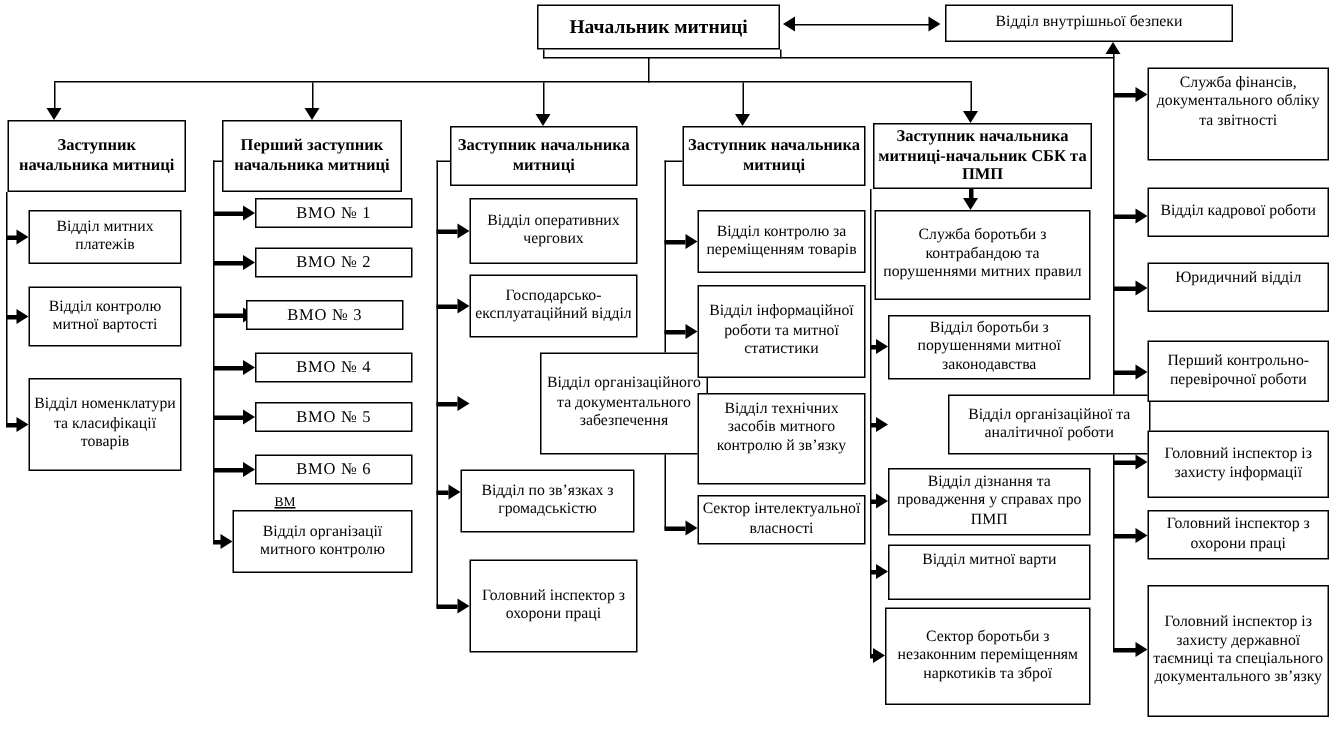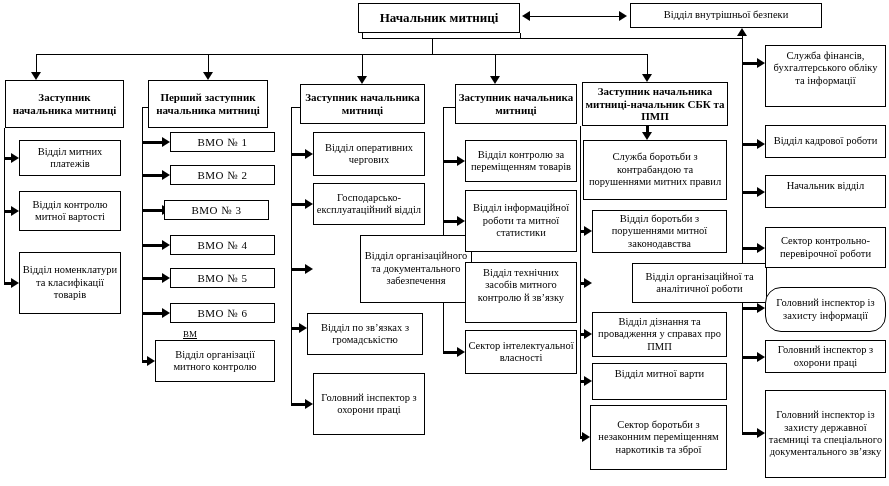--- a/index.html
+++ b/index.html
@@ -51,32 +51,32 @@
       <div class="box vmo" style="left: 170px; top: 303px; width: 105px; height: 20px;">ВМО № 6</div>
       <div class="box" style="left: 155px; top: 340px; width: 120px; height: 42px;">Відділ організації митного контролю</div>
       <div class="box" style="left: 313px; top: 132px; width: 112px; height: 44px;">Відділ оперативних чергових</div>
       <div class="box" style="left: 313px; top: 183px; width: 112px; height: 42px;">Господарсько-експлуатаційний відділ</div>
       <div class="box" style="left: 313px; top: 235px; width: 112px; height: 68px; margin-left: 47px;">Відділ організаційного та документального забезпечення</div>
       <div class="box" style="left: 307px; top: 313px; width: 116px; height: 42px;">Відділ по зв’язках з громадськістю</div>
       <div class="box" style="left: 313px; top: 373px; width: 112px; height: 62px;">Головний інспектор з охорони праці</div>
       <div class="box" style="left: 465px; top: 140px; width: 112px; height: 42px;">Відділ контролю за переміщенням товарів</div>
       <div class="box" style="left: 465px; top: 190px; width: 112px; height: 62px;">Відділ інформаційної роботи та митної статистики</div>
       <div class="box top" style="left: 465px; top: 262px; width: 112px; height: 61px;">Відділ технічних засобів митного контролю й зв’язку</div>
-      <div class="box" style="left: 465px; top: 330px; width: 112px; height: 44px;">Сектор інтелектуальної власності</div>
+      <div class="box" style="left: 465px; top: 330px; width: 112px; height: 33px;">Сектор інтелектуальної власності</div>
       <div class="box" style="left: 583px; top: 140px; width: 144px; height: 60px;">Служба боротьби з контрабандою та порушеннями митних правил</div>
       <div class="box" style="left: 592px; top: 210px; width: 135px; height: 43px;">Відділ боротьби з порушеннями митної законодавства</div>
       <div class="box" style="left: 592px; top: 263px; width: 135px; height: 40px; margin-left: 40px;">Відділ організаційної та аналітичної роботи</div>
       <div class="box" style="left: 592px; top: 312px; width: 135px; height: 45px;">Відділ дізнання та провадження у справах про ПМП</div>
       <div class="box top" style="left: 592px; top: 363px; width: 135px; height: 37px;">Відділ митної варти</div>
       <div class="box" style="left: 590px; top: 405px; width: 137px; height: 65px;">Сектор боротьби з незаконним переміщенням наркотиків та зброї</div>
-      <div class="box top" style="left: 765px; top: 45px; width: 121px; height: 62px;">Служба фінансів, бухгалтерського обліку та інформації</div>
+      <div class="box top" style="left: 765px; top: 45px; width: 121px; height: 62px;">Служба фінансів, документального обліку та звітності</div>
       <div class="box" style="left: 765px; top: 125px; width: 121px; height: 33px;">Відділ кадрової роботи</div>
-      <div class="box top" style="left: 765px; top: 175px; width: 121px; height: 33px;">Начальник відділ</div>
-      <div class="box" style="left: 765px; top: 227px; width: 121px; height: 41px;">Сектор контрольно-перевірочної роботи</div>
-      <div class="box" style="left: 765px; top: 287px; width: 121px; height: 45px; border-radius: 16px;">Головний інспектор із захисту інформації</div>
+      <div class="box top" style="left: 765px; top: 175px; width: 121px; height: 33px;">Юридичний відділ</div>
+      <div class="box" style="left: 765px; top: 227px; width: 121px; height: 41px;">Перший контрольно-перевірочної роботи</div>
+      <div class="box" style="left: 765px; top: 287px; width: 121px; height: 45px;">Головний інспектор із захисту інформації</div>
       <div class="box" style="left: 765px; top: 340px; width: 121px; height: 33px;">Головний інспектор з охорони праці</div>
       <div class="box" style="left: 765px; top: 390px; width: 121px; height: 88px;">Головний інспектор із захисту державної таємниці та спеціального документального зв’язку</div>
     </div>
   <div id="lines">
       <div class="ln" style="left: 362px; top: 33px; width: 1px; height: 6px;"></div>
       <div class="ln" style="left: 520px; top: 33px; width: 1px; height: 6px;"></div>
       <div class="ln" style="left: 362px; top: 38px; width: 381px; height: 1px;"></div>
       <div class="ah ah-u" style="left: 737px; top: 28px;"></div>
       <div class="ln" style="left: 742px; top: 36px; width: 1px; height: 397px;"></div>
       <div class="ln" style="left: 432px; top: 38px; width: 1px; height: 17px;"></div>

